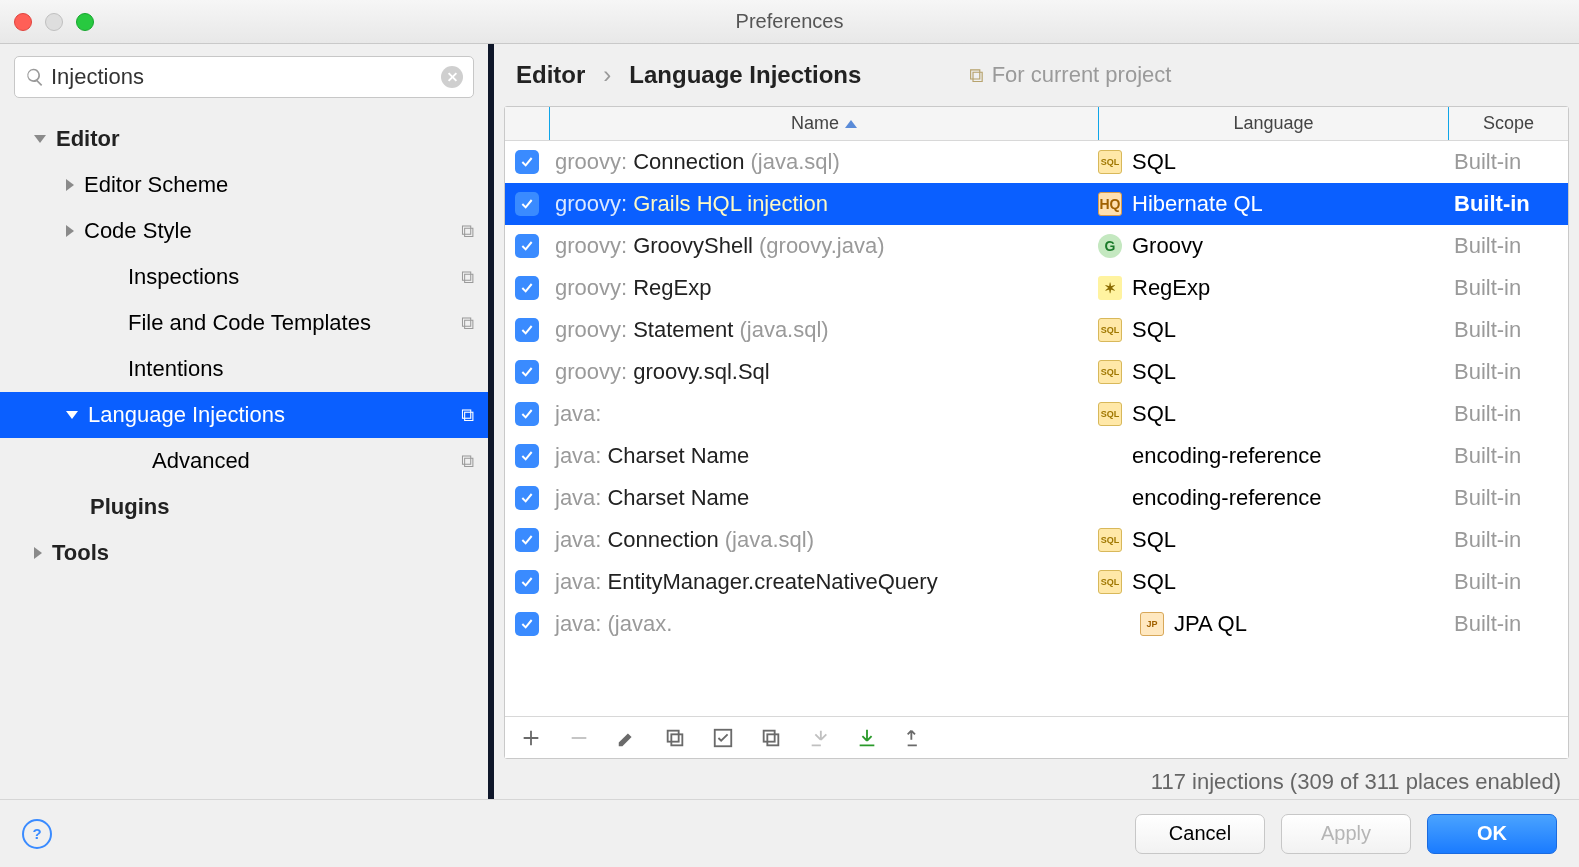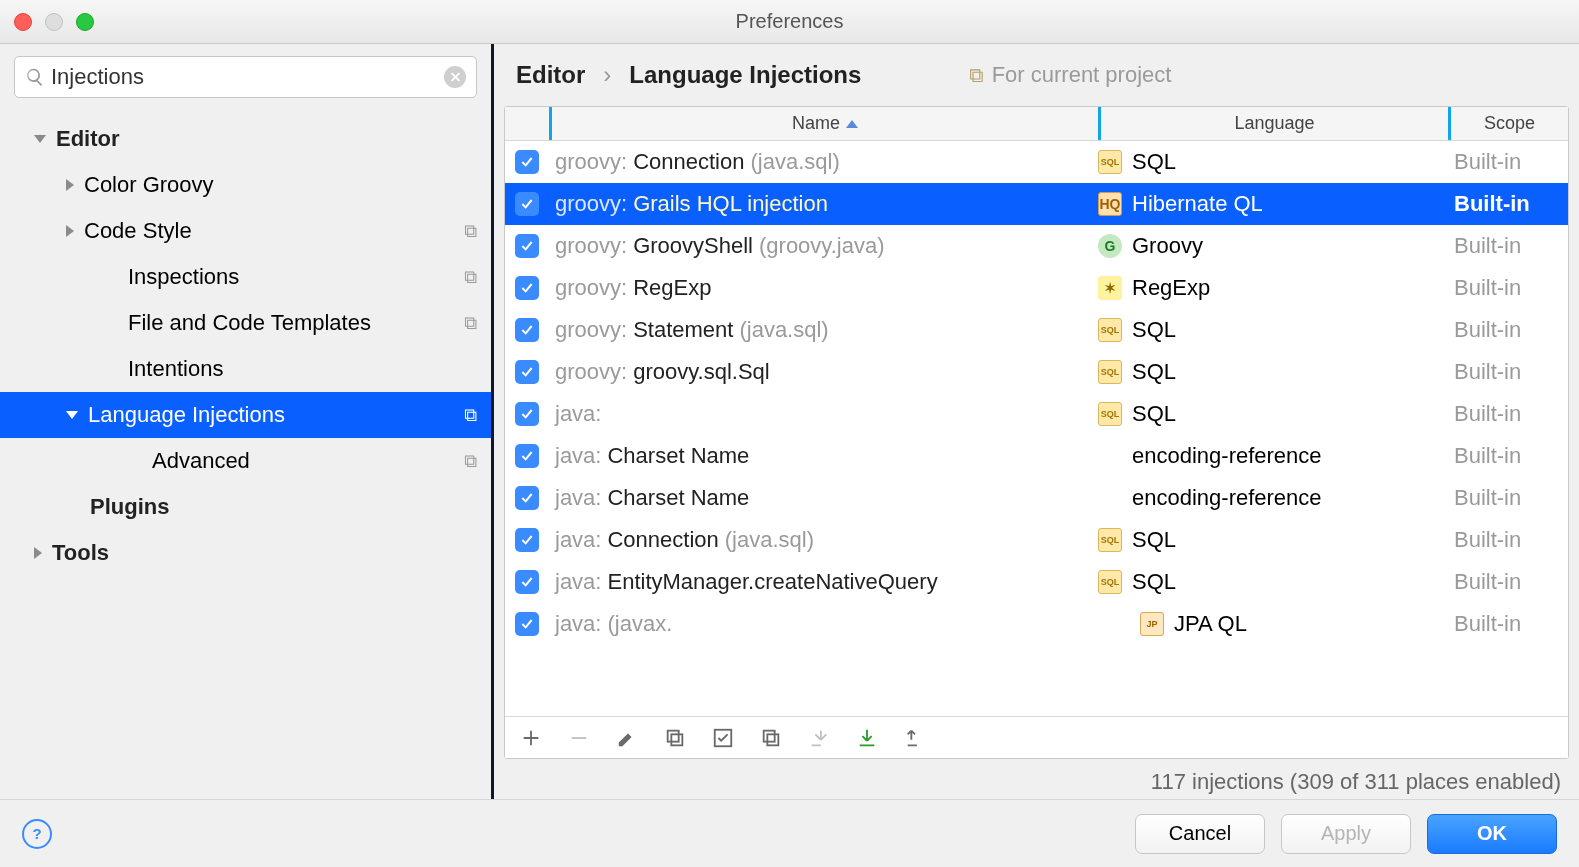--- a/index.html
+++ b/index.html
@@ -27,21 +27,21 @@
 .tl-min   { background: #dedede; border: 1px solid #c0c0c0; }
 .tl-max   { background: #28c940; border: 1px solid #16a62e; }
 .titlebar-title { margin: 0 auto; font-size: 20px; color: #555; }
 
 .body { flex: 1; display: flex; min-height: 0; }
 
 
 .sidebar {
   width: 494px;
   background: #f0f0f0;
-  border-right: 3px solid #0f172a;
+  border-right: 6px solid #0f172a;
   display: flex;
   flex-direction: column;
 }
 .search-wrap { padding: 12px 14px; }
 .search {
   display: flex; align-items: center;
   background: #fff; border: 1px solid #c7c7c7; border-radius: 5px;
   height: 42px; padding: 0 10px;
 }
 .search svg { width: 20px; height: 20px; fill: #9a9a9a; margin-right: 6px; }
@@ -94,21 +94,21 @@
 
 .panel {
   margin: 0 10px; background: #fff; border: 1px solid #c9c9c9; border-radius: 3px;
   display: flex; flex-direction: column; flex: 1; min-height: 0;
 }
 .thead {
   display: grid; grid-template-columns: 44px 1fr 350px 120px;
   background: #f5f5f5; border-bottom: 1px solid #d8d8d8; height: 34px;
   font-size: 18px; color: #444;
 }
-.th { display: flex; align-items: center; justify-content: center; border-left: 3px solid #0ea5e9; }
+.th { display: flex; align-items: center; justify-content: center; border-left: 1px solid #0ea5e9; }
 .th:first-child { border-left: none; }
 .th-name { justify-content: center; }
 .sort-arrow { margin-left: 6px; width: 0; height: 0; border-left: 6px solid transparent; border-right: 6px solid transparent; border-bottom: 8px solid #5a8bd8; }
 
 .rows { flex: 1; overflow: auto; }
 .row {
   display: grid; grid-template-columns: 44px 1fr 350px 120px;
   height: 42px; align-items: center; font-size: 22px;
   border-bottom: 1px solid transparent;
 }
@@ -190,21 +190,21 @@
         <span class="clear"></span>
       </div>
     </div>
     <div class="tree" id="tree">
         <div class="tree-row ind0">
           <span class="arrow down"></span>
           <span class="tree-label bold">Editor</span>
         </div>
         <div class="tree-row ind1">
           <span class="arrow "></span>
-          <span class="tree-label">Color Groovy</span>
+          <span class="tree-label">Editor Scheme</span>
         </div>
         <div class="tree-row ind1">
           <span class="arrow "></span>
           <span class="tree-label">Code Style</span>
           <span class="proj-icon">⧉</span>
         </div>
         <div class="tree-row ind2">
           <span class="arrow none"></span>
           <span class="tree-label">Inspections</span>
           <span class="proj-icon">⧉</span>

